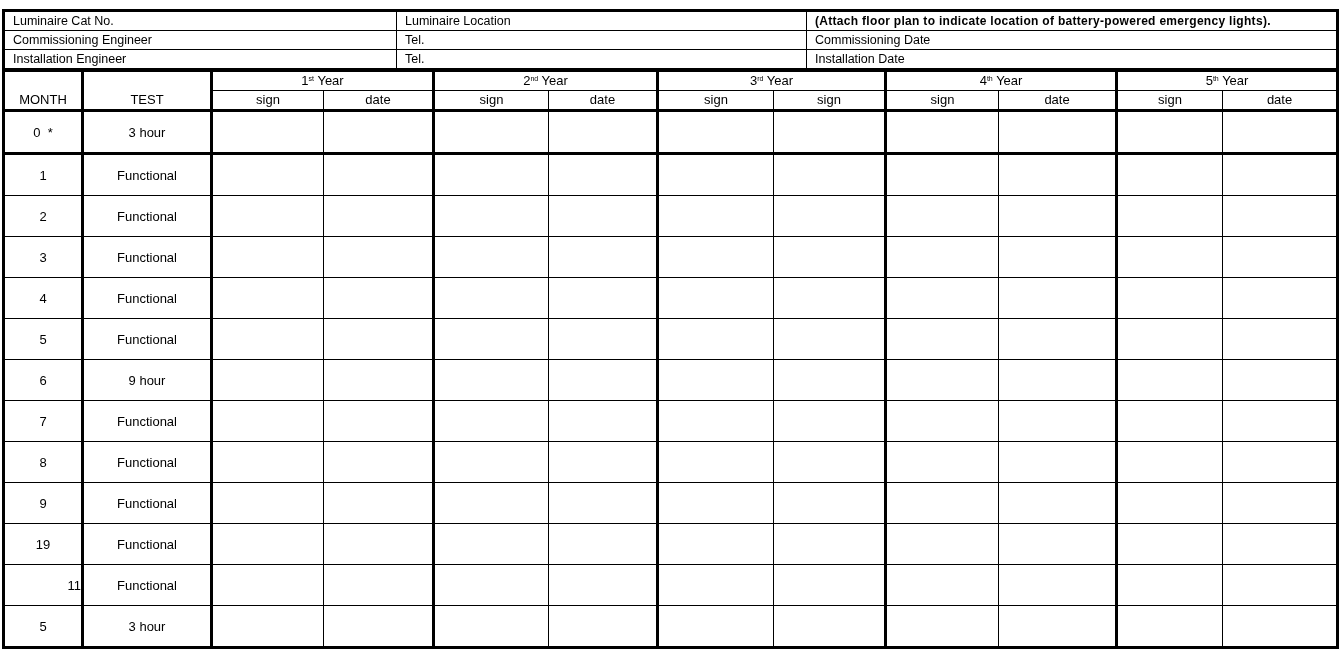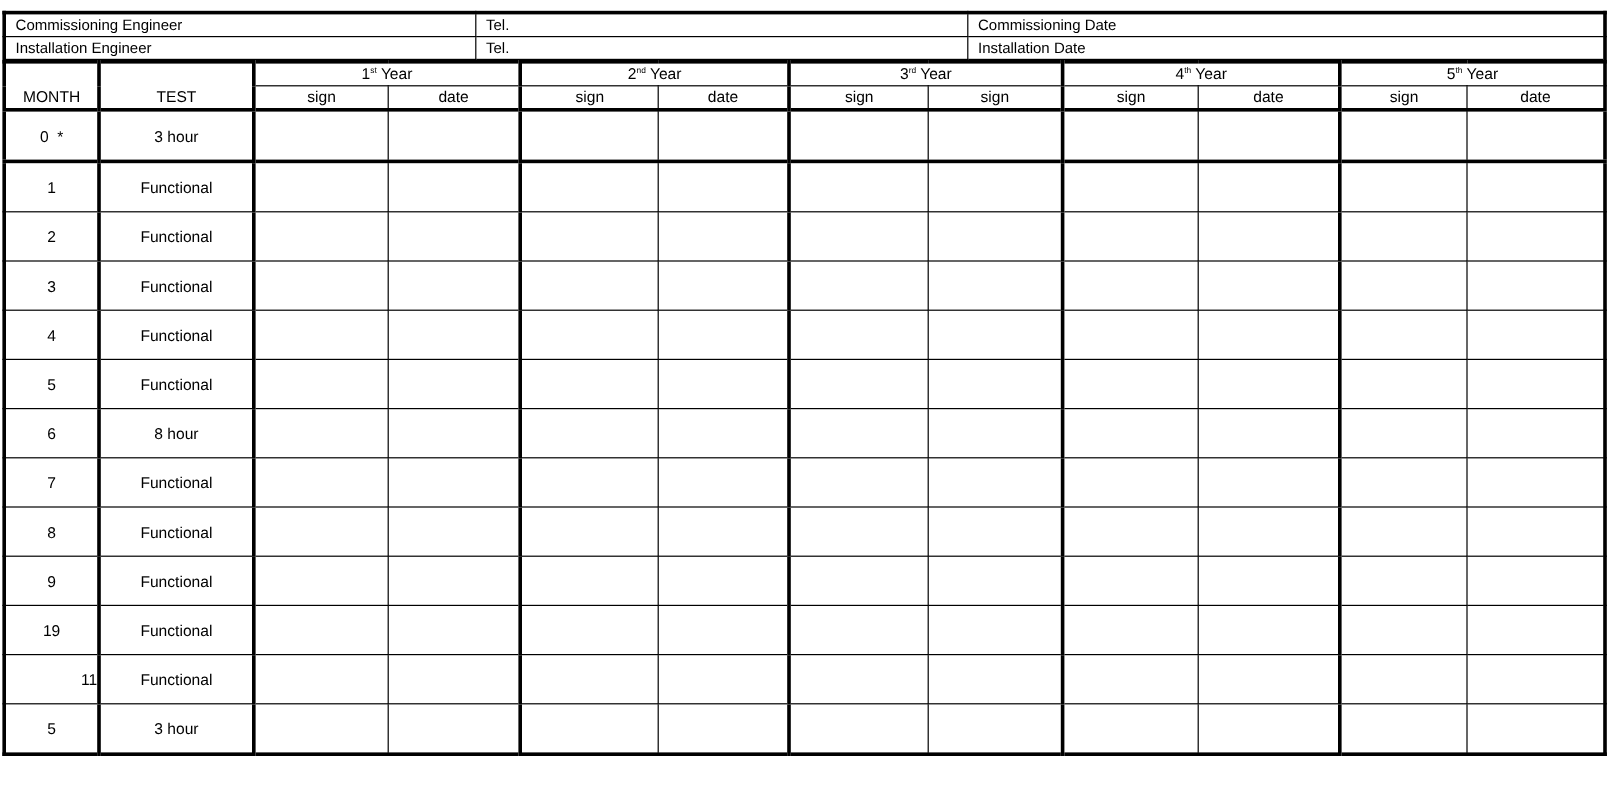--- a/index.html
+++ b/index.html
@@ -26,20 +26,25 @@
 
 <div class="sheet">
   <table class="info">
     <colgroup>
         <col style="width:393px">
         <col style="width:410px">
         <col style="width:531px">
       </colgroup>
     <tbody id="info-body">
         <tr>
+          <td>Luminaire Cat No.</td>
+          <td>Luminaire Location</td>
+          <td class="bold">(Attach floor plan to indicate location of battery-powered emergency lights).</td>
+        </tr>
+        <tr>
           <td>Commissioning Engineer</td>
           <td>Tel.</td>
           <td>Commissioning Date</td>
         </tr>
         <tr>
           <td>Installation Engineer</td>
           <td>Tel.</td>
           <td>Installation Date</td>
         </tr>
       </tbody>
@@ -160,21 +165,21 @@
           <td></td>
           <td class="thickL"></td>
           <td></td>
           <td class="thickL"></td>
           <td></td>
           <td class="thickL"></td>
           <td></td>
         </tr>
         <tr class="row">
           <td style="white-space: pre;">6</td>
-          <td class="thickL">8 hour</td>
+          <td class="thickL">9 hour</td>
           <td class="thickL"></td>
           <td></td>
           <td class="thickL"></td>
           <td></td>
           <td class="thickL"></td>
           <td></td>
           <td class="thickL"></td>
           <td></td>
           <td class="thickL"></td>
           <td></td>

